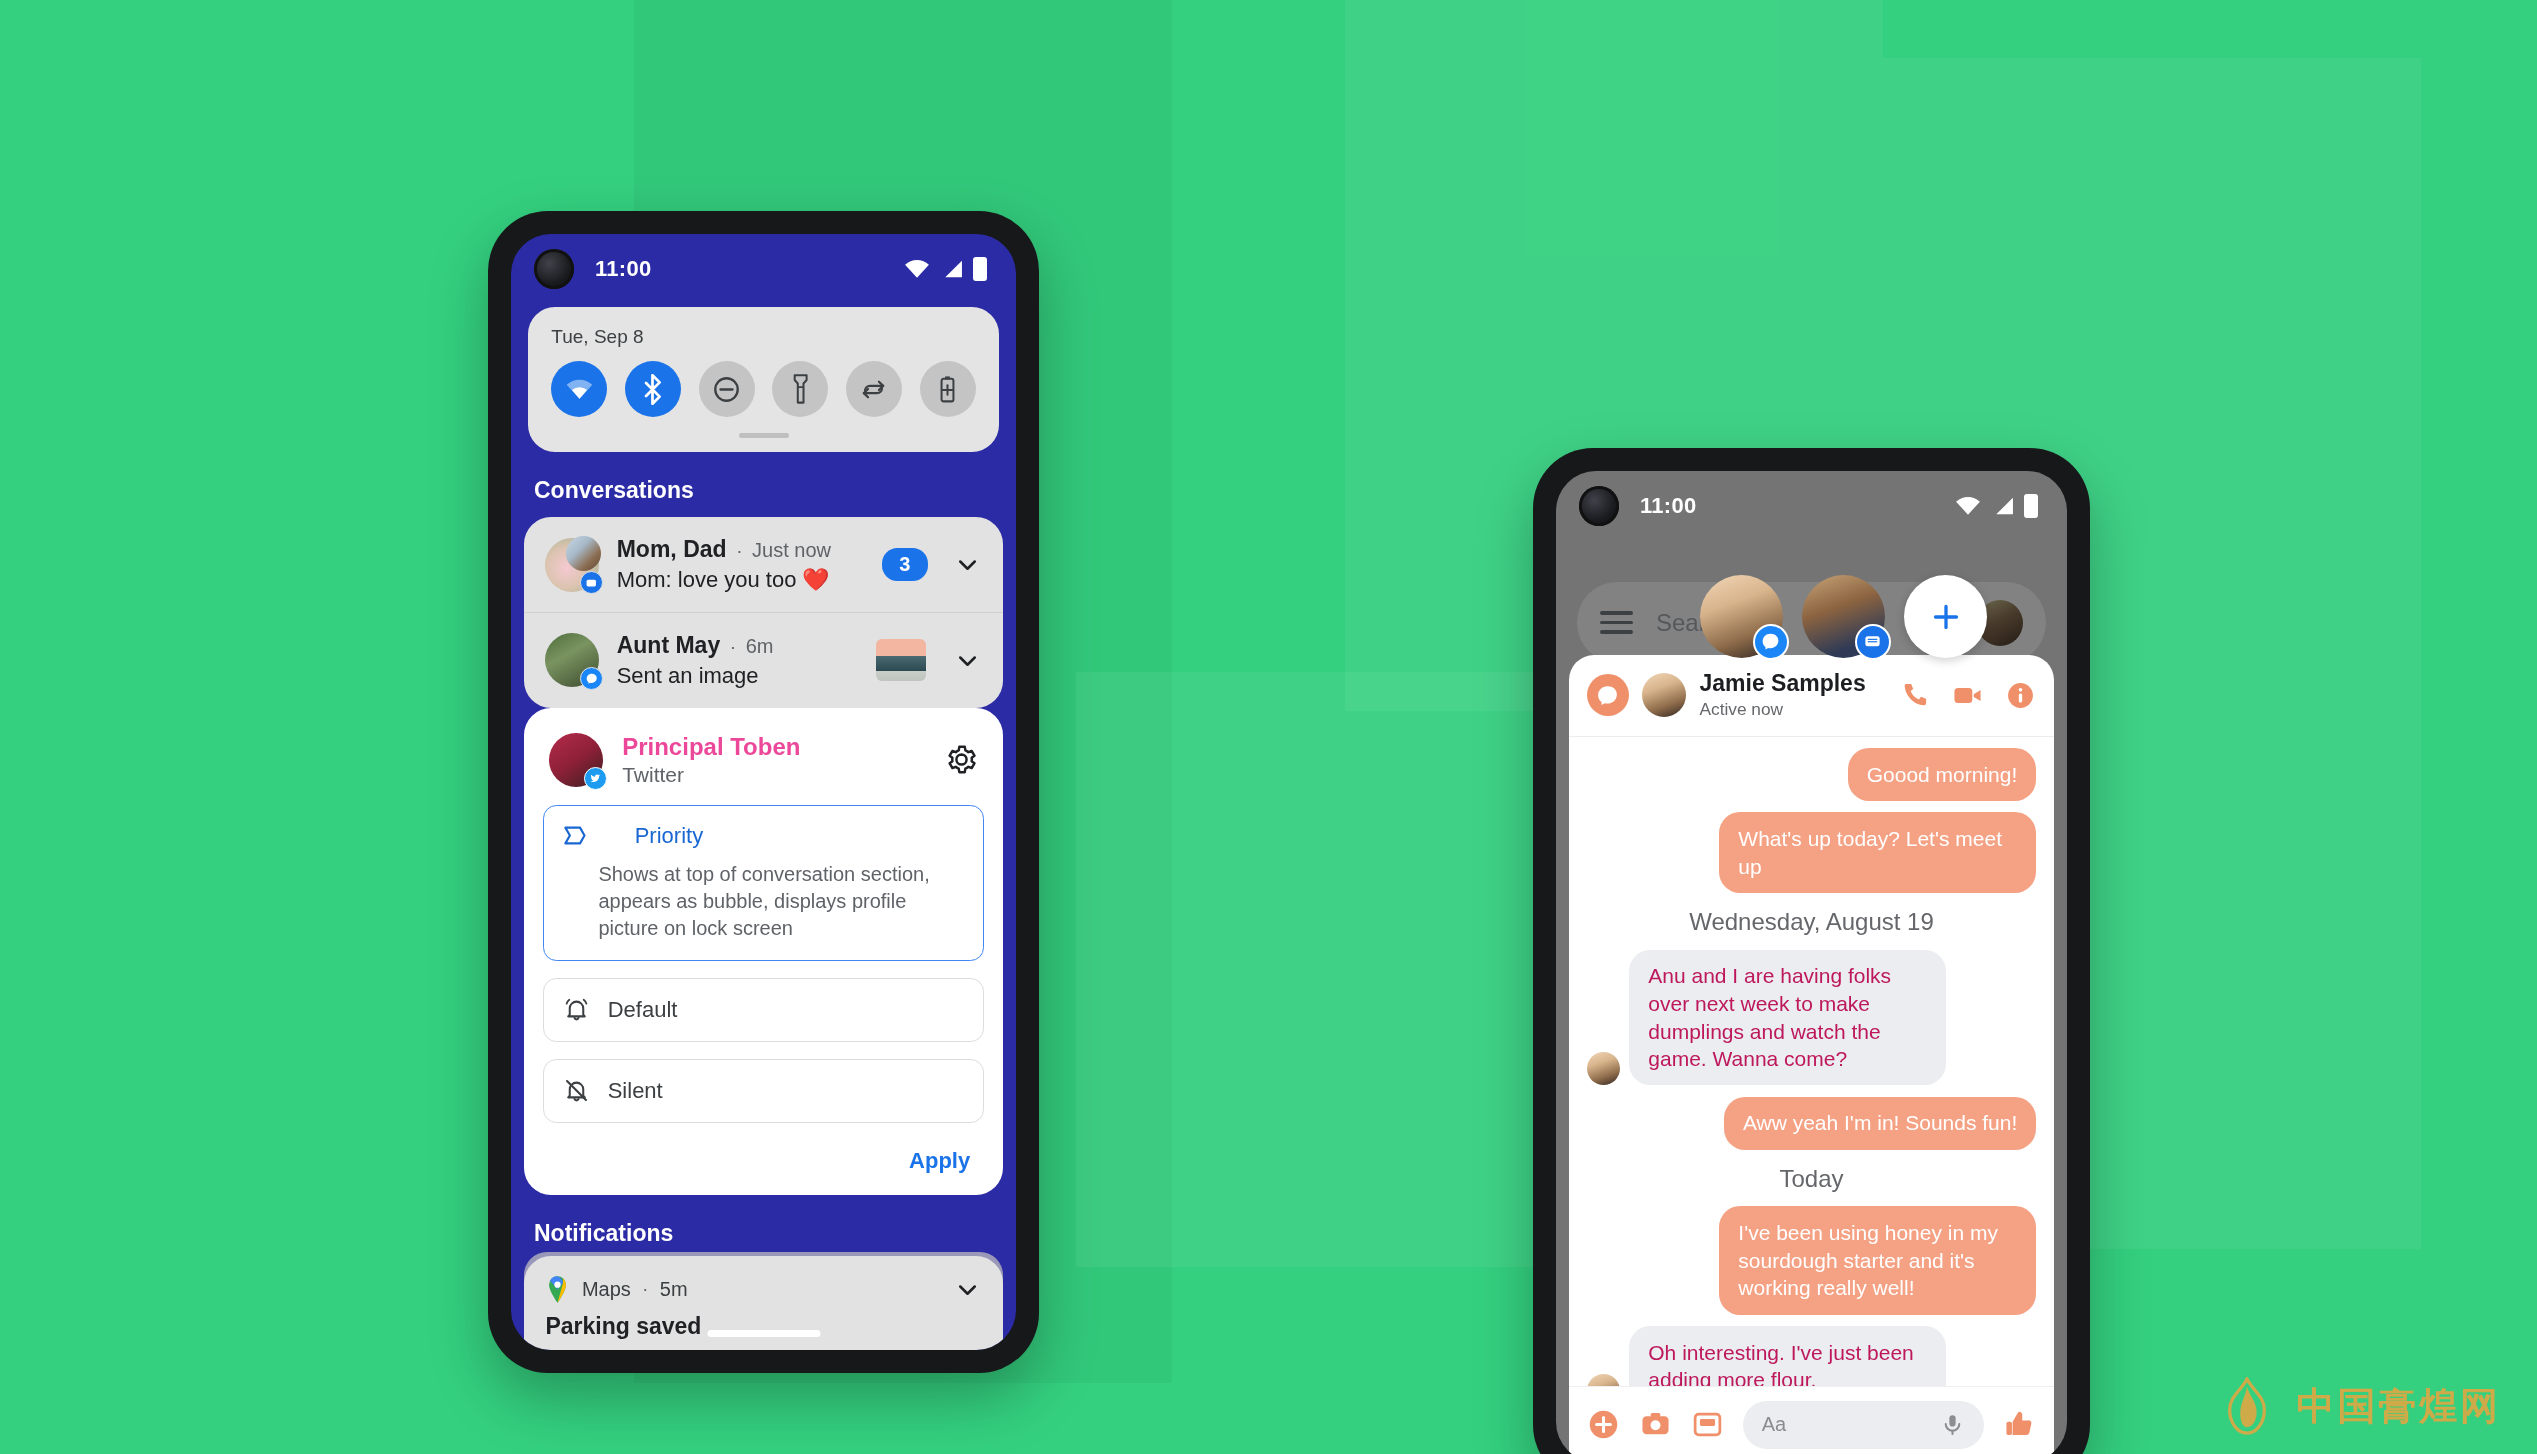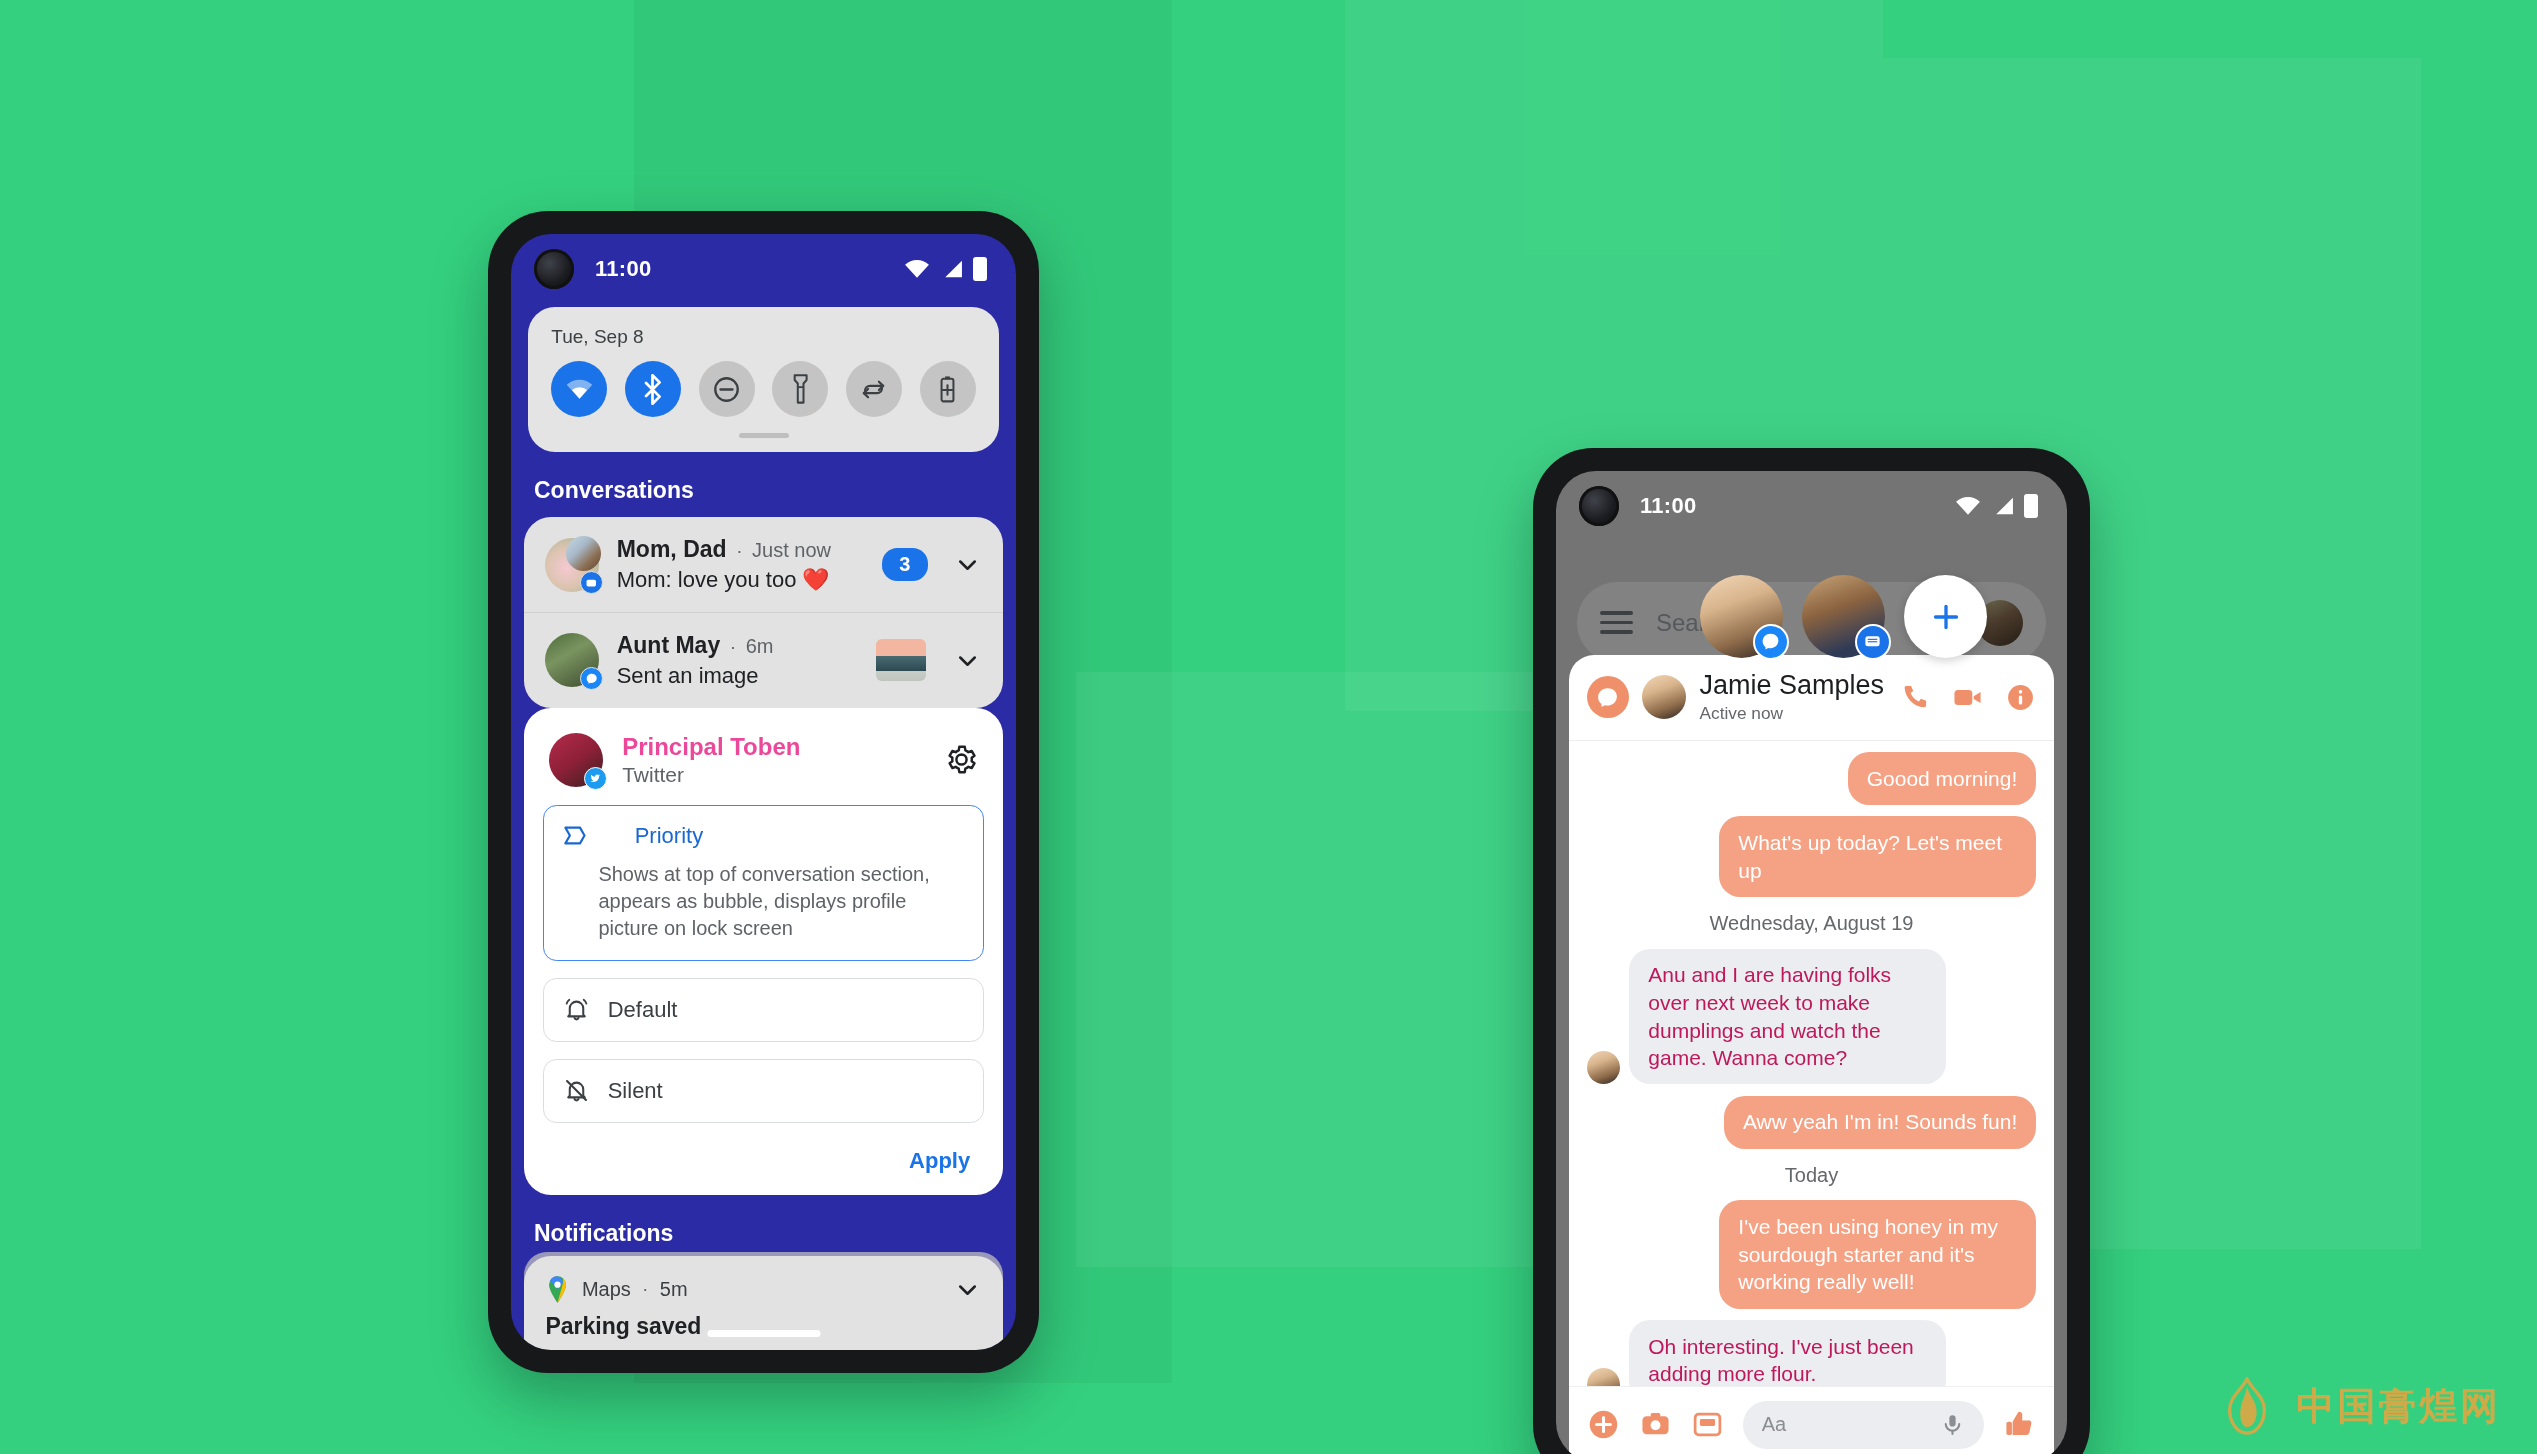--- a/index.html
+++ b/index.html
@@ -190,32 +190,32 @@
     background: #fff; border-radius: 25px 25px 0 0; overflow: hidden;
     display: flex; flex-direction: column; z-index: 5;
   }
   .sheet-notch {
     position: absolute; top: -12.5px; left: 100px; width: 25px; height: 13.4px;
     background: #fff; clip-path: polygon(50% 0, 100% 100%, 0 100%); z-index: 7;
   }
   .chat-head { display: flex; align-items: center; gap: 13.4px; padding: 15.4px 17.3px; border-bottom: 1px solid #EDEDED; }
   .msgr-ico { width: 42px; height: 42px; border-radius: 50%; background: #F0906A; display:flex; align-items:center; justify-content:center; flex:0 0 auto;}
   .chat-av { width: 44px; height: 44px; border-radius: 50%; overflow: hidden; flex: 0 0 auto; }
-  .chat-name { font-size: 27px; font-weight: 400; color: #1C1E21; text-align: right; }
+  .chat-name { font-size: 23px; font-weight: 700; color: #1C1E21; }
   .chat-status { font-size: 17.3px; color: #65676B; margin-top: 1.9px; }
   .chat-actions { margin-left: auto; display: flex; align-items: center; gap: 21px; }
 
   .chat-scroll { flex: 1; padding: 11.5px 17.3px 0 17.3px; overflow: hidden; }
   .msg-line { display: flex; margin-bottom: 11.5px; align-items: flex-end; gap: 9.6px; }
   .msg-line.out { justify-content: flex-end; }
   .bubble-msg { max-width: 317px; padding: 12.5px 19px; font-size: 21px; line-height: 1.32; border-radius: 21px; }
   .bubble-msg.out { background: #F5A184; color: #FFFFFF; }
   .bubble-msg.in  { background: #EBEDF0; color: #be185d; }
   .m-av { width: 33px; height: 33px; border-radius: 50%; overflow: hidden; flex: 0 0 auto; }
-  .day-sep { text-align: center; font-size: 20px; color: #65676B; margin: 15.4px 0 13.4px 0; }
+  .day-sep { text-align: center; font-size: 24px; color: #65676B; margin: 15.4px 0 13.4px 0; }
 
   .chat-input {
     border-top: 1px solid #EFEFEF; display: flex; align-items: center;
     gap: 19px; padding: 13.4px 17.3px; flex: 0 0 auto;
   }
   .ci-ico { width: 33px; height: 33px; flex: 0 0 auto; }
   .ci-field {
     flex: 1; height: 48px; border-radius: 24px; background: #EBEDF0;
     display: flex; align-items: center; padding: 0 19px; gap: 9.6px;
   }

